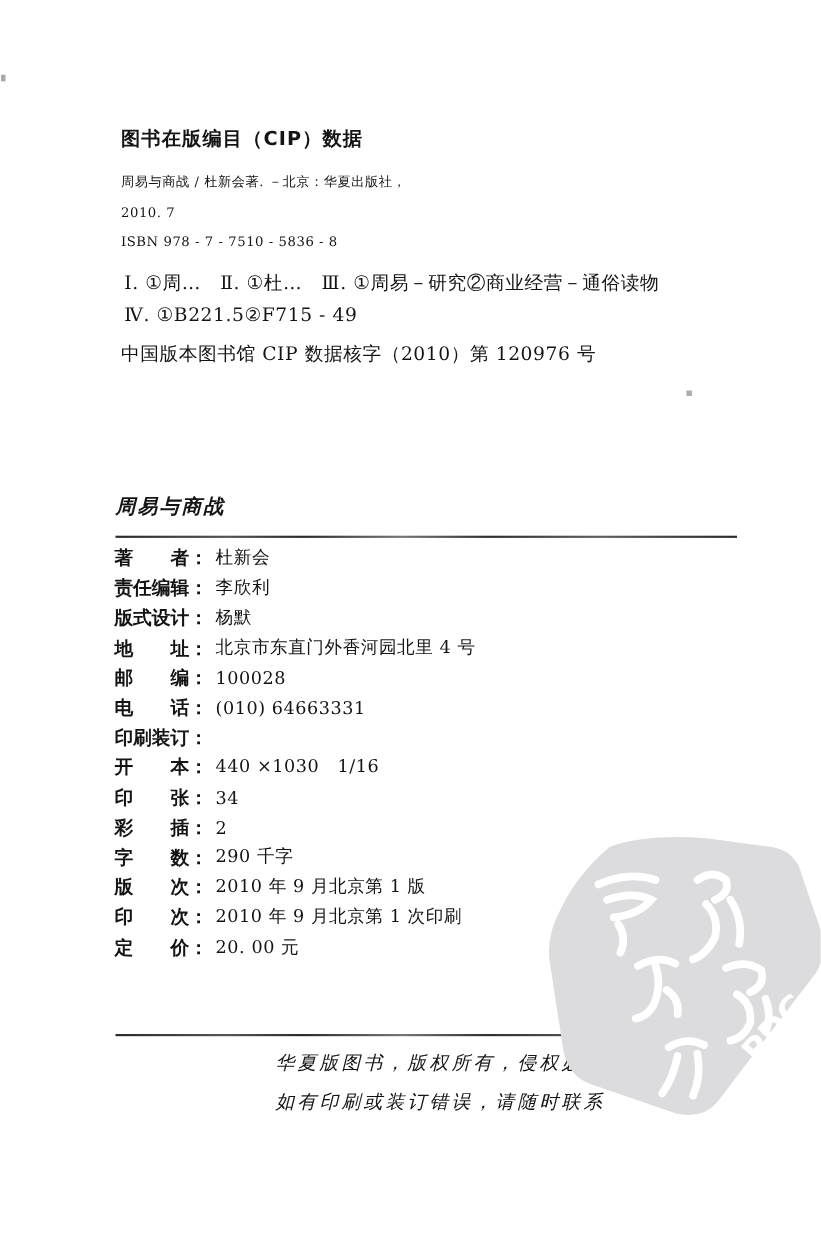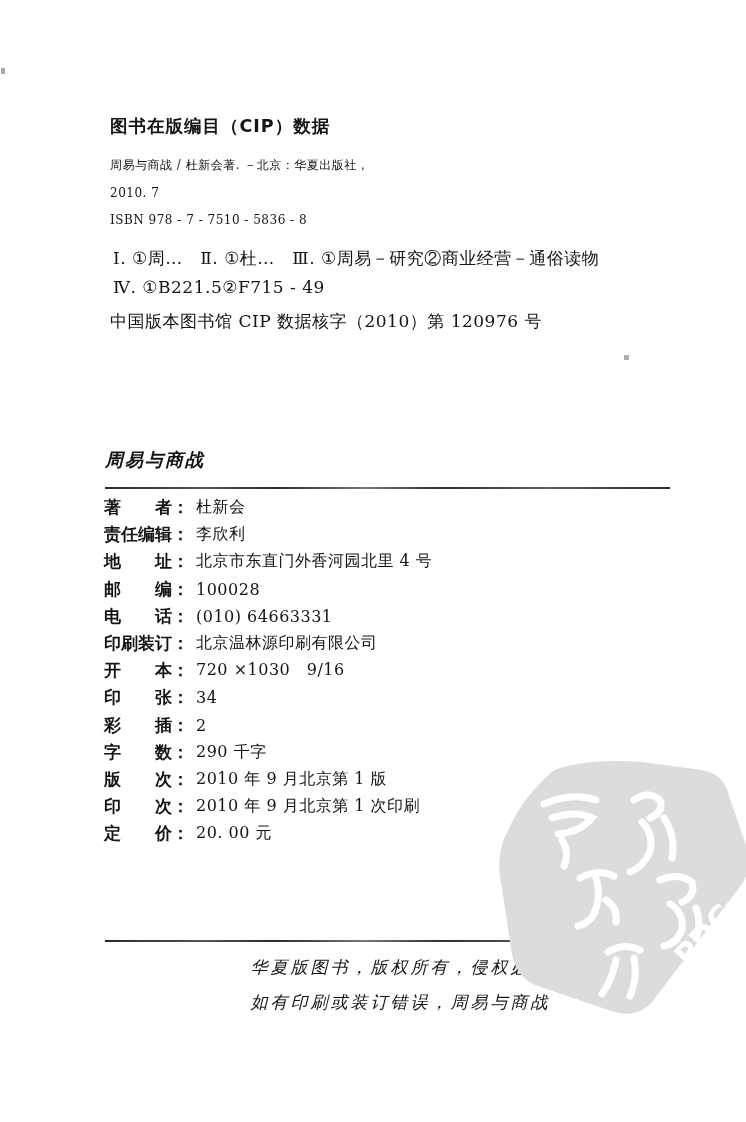--- a/index.html
+++ b/index.html
@@ -68,38 +68,41 @@
 <div class="abs details">
   <div class="detail-row">
       <span class="detail-label">著　　者：</span>
       <span class="detail-value">杜新会</span>
     </div>
   <div class="detail-row">
       <span class="detail-label">责任编辑：</span>
       <span class="detail-value">李欣利</span>
     </div>
   <div class="detail-row">
+      <span class="detail-label">版式设计：</span>
+      <span class="detail-value">杨默</span>
+    </div>
+  <div class="detail-row">
       <span class="detail-label">地　　址：</span>
       <span class="detail-value">北京市东直门外香河园北里 4 号</span>
     </div>
   <div class="detail-row">
       <span class="detail-label">邮　　编：</span>
       <span class="detail-value">100028</span>
     </div>
   <div class="detail-row">
       <span class="detail-label">电　　话：</span>
       <span class="detail-value">(010) 64663331</span>
     </div>
   <div class="detail-row">
       <span class="detail-label">印刷装订：</span>
-      <span class="detail-value">北京温林源印刷有限公司</span>
     </div>
   <div class="detail-row">
       <span class="detail-label">开　　本：</span>
-      <span class="detail-value">720 ×1030　9/16</span>
+      <span class="detail-value">440 ×1030　1/16</span>
     </div>
   <div class="detail-row">
       <span class="detail-label">印　　张：</span>
       <span class="detail-value">34</span>
     </div>
   <div class="detail-row">
       <span class="detail-label">彩　　插：</span>
       <span class="detail-value">2</span>
     </div>
   <div class="detail-row">
@@ -116,21 +119,21 @@
     </div>
   <div class="detail-row">
       <span class="detail-label">定　　价：</span>
       <span class="detail-value">20. 00 元</span>
     </div>
 </div>
 
 <div class="abs divider divider-2"></div>
 <div class="abs notice">
   <div>华夏版图书，版权所有，侵权必究</div>
-  <div>如有印刷或装订错误，周易与商战</div>
+  <div>如有印刷或装订错误，请随时联系</div>
 </div>
 
 <div class="abs watermark">
   <svg width="260" height="266" viewBox="0 0 260 266" xmlns="http://www.w3.org/2000/svg">
     <path d="M62,14 Q95,2 150,6 L210,14 Q232,18 237,40 L255,92 Q260,112 250,128 L160,246 Q146,262 122,256 L46,230 Q24,222 20,198 L8,120 Q4,95 18,70 Q32,40 62,14 Z" fill="#dcdcde"></path>
 
     <g stroke="#ffffff" stroke-width="7" fill="none" stroke-linecap="round">
 
       <path d="M52,48 Q80,36 104,44"></path>
       <path d="M60,62 Q84,54 100,62 Q88,76 66,78"></path>

